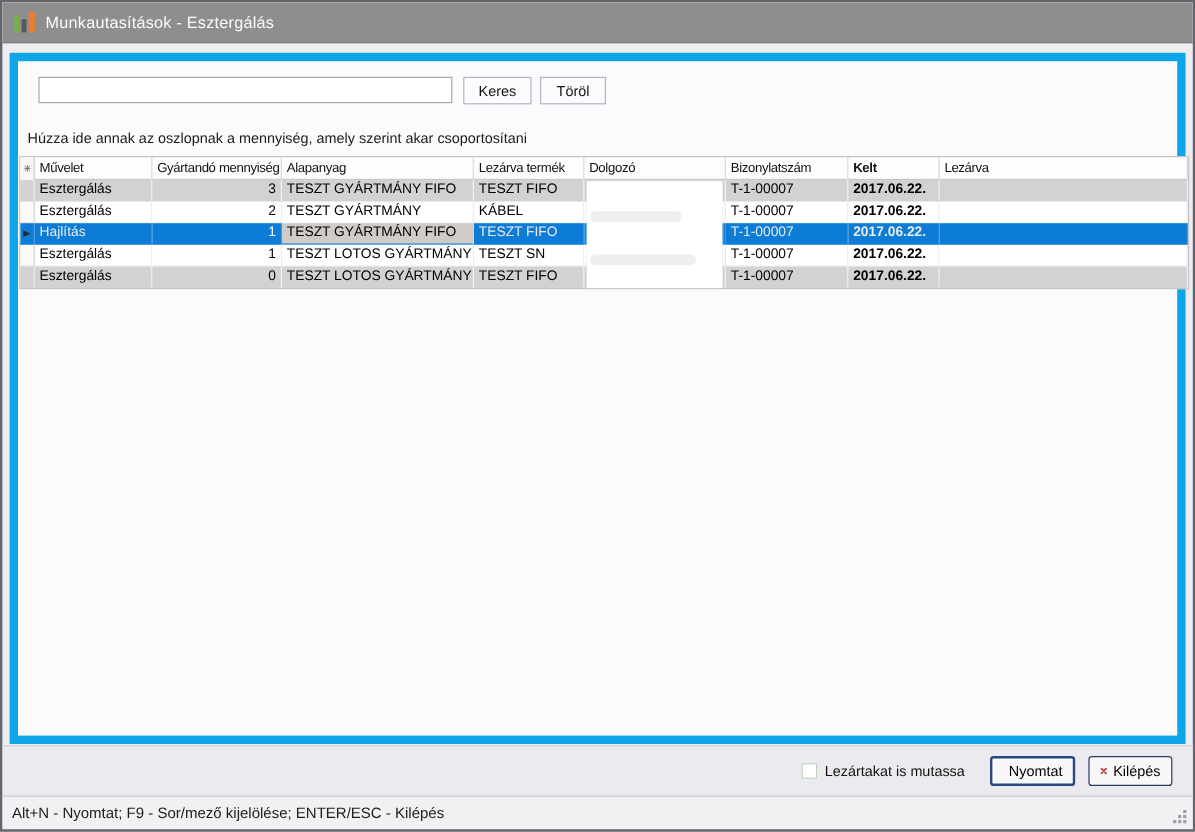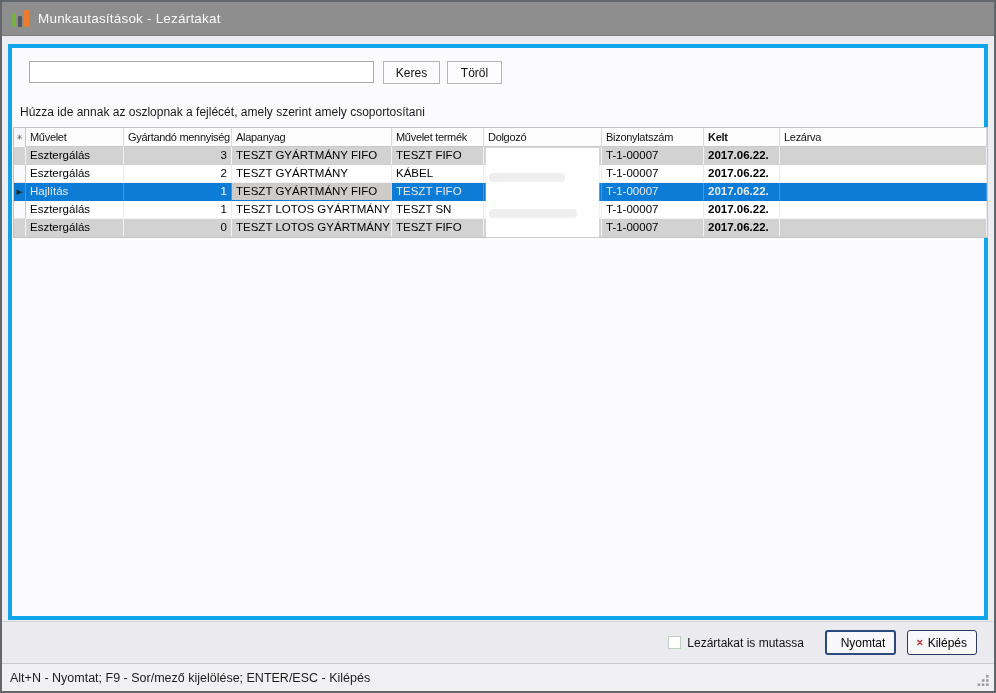--- a/index.html
+++ b/index.html
@@ -18,21 +18,21 @@
   }
   .appicon{width:19px;height:19px;position:relative;margin-right:8px;}
   .appicon .bar{position:absolute;bottom:1px;border-radius:1px;}
   .appicon .b1{left:1px;width:4px;height:14px;background:#76b043;}
   .appicon .b2{left:7px;width:4px;height:11px;background:#55595d;}
   .appicon .b3{left:13px;width:5px;height:17px;background:#ef7c2c;}
   .apptitle{color:#fafafa;font-size:13.5px;letter-spacing:.2px;}
   
   .panel{
     position:absolute;left:6px;top:42px;width:980px;height:576px;
-    background:#fbfbfd;border:4px solid #0ea5e9;
+    background:#fbfbfd;border:7px solid #0ea5e9;
   }
   .search-input{
     position:absolute;left:17px;top:13px;width:345px;height:22px;
     border:1px solid #a9a9ad;background:#fff;font-size:12px;
     padding:0 4px;font-family:"Liberation Sans",sans-serif;outline:none;
   }
   .topbtn{
     position:absolute;top:13px;height:23px;
     background:#fcfcfe;border:1px solid #b2b5bf;
     font-size:12px;color:#111;display:flex;align-items:center;justify-content:center;
@@ -119,41 +119,41 @@
 <body>
 
 <div class="window">
 
   <div class="titlebar">
     <div class="appicon">
       <span class="bar b1"></span>
         <span class="bar b2"></span>
         <span class="bar b3"></span>
     </div>
-    <span class="apptitle">Munkautasítások - Lezártakat</span>
+    <span class="apptitle">Munkautasítások - Esztergálás</span>
   </div>
 
   <div class="panel">
 
     <input class="search-input" type="text" value="" style="">
     <button class="topbtn btn-keres">Keres</button>
     <button class="topbtn btn-torol">Töröl</button>
 
-    <div class="hint">Húzza ide annak az oszlopnak a fejlécét, amely szerint amely csoportosítani</div>
+    <div class="hint">Húzza ide annak az oszlopnak a mennyiség, amely szerint akar csoportosítani</div>
 
     <div class="grid">
       <div class="ghead">
         <div class="hcell icol">
           <span class="asterisk">✳</span>
         </div>
 
       <div class="hcell col0">Művelet</div>
           <div class="hcell col1">Gyártandó mennyiség</div>
           <div class="hcell col2">Alapanyag</div>
-          <div class="hcell col3">Művelet termék</div>
+          <div class="hcell col3">Lezárva termék</div>
           <div class="hcell col4">Dolgozó</div>
           <div class="hcell col5">Bizonylatszám</div>
           <div class="hcell col6">Kelt</div>
           <div class="hcell col7">Lezárva</div>
         </div>
       <div>
 
       <div class="grow alt">
             <div class="cell icell"></div>
             <div class="cell col0">Esztergálás</div>

